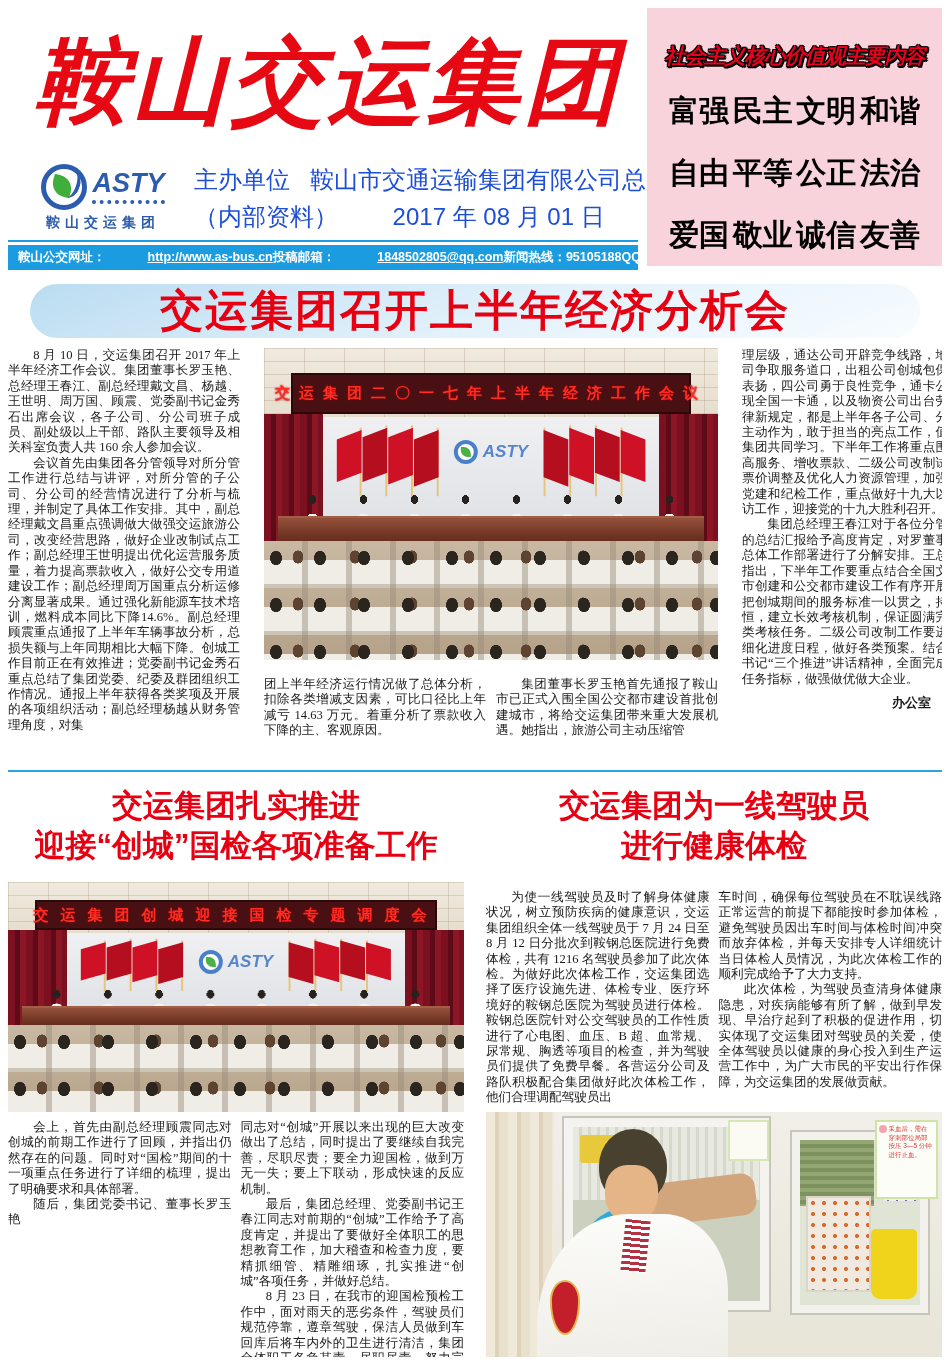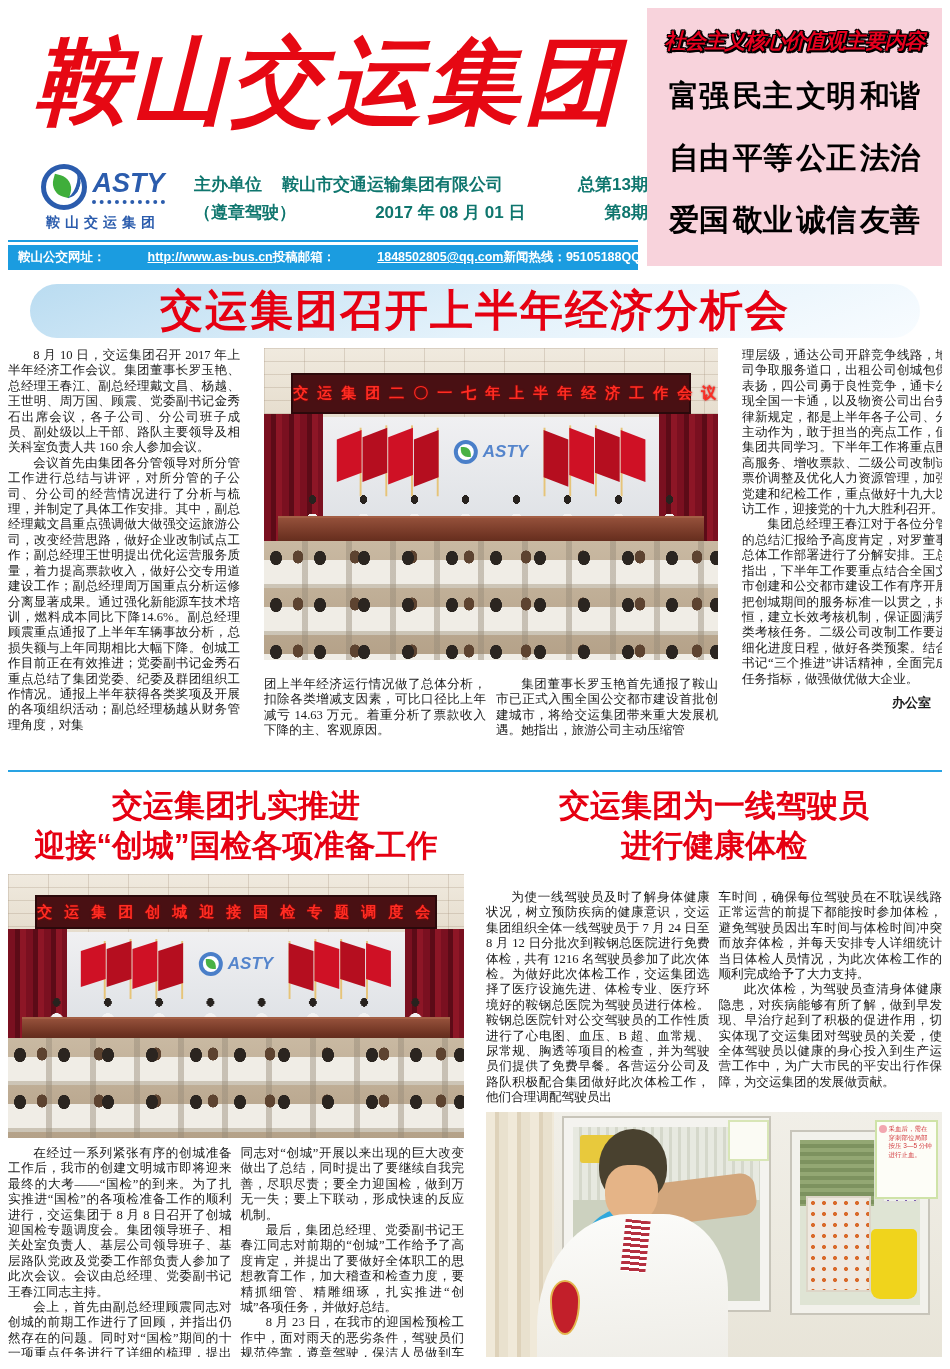--- a/index.html
+++ b/index.html
@@ -17,30 +17,30 @@
   .logo-top { display:flex; align-items:center; justify-content:center; gap:5px; }
   .logo-ring { width:46px; height:46px; border-radius:50%; border:5px solid #2b5cad; position:relative; background:#fff; flex:none; }
   .logo-ring::before { content:""; position:absolute; left:6px; top:7px; width:20px; height:20px;
              background:#3fae3b; border-radius:0 70% 0 70%; transform:rotate(15deg); }
   .logo-ring::after { content:""; position:absolute; right:2px; top:3px; width:14px; height:26px;
              border-right:4px solid #2b5cad; border-radius:50%; transform:rotate(20deg); }
   .logo-asty { font-family:"Liberation Sans",sans-serif; font-style:italic; font-weight:900; font-size:27px;
              color:#2b5cad; line-height:1; padding-bottom:3px; border-bottom:4px dotted #2b5cad; }
   .logo-name { margin-top:4px; font-family:"Liberation Sans",sans-serif; font-weight:700; font-size:14px;
              color:#2b5cad; letter-spacing:5px; white-space:nowrap; }
-  .pubinfo { flex:1; font-family:"Liberation Sans",sans-serif; font-weight:700; font-size:17px; color:#0f766e; }
+  .pubinfo { flex:1; font-family:"Liberation Sans",sans-serif; font-weight:400; font-size:24px; color:#1d4ed8; }
   .pub-line { display:flex; align-items:center; margin:5px 0; white-space:nowrap; }
   .pub-line .gap { width:20px; } .pub-line .sp { flex:1; }
   .infobar-wrap { width:630px; border-top:2px solid #1b9ce0; padding-top:3px; margin-top:2px; }
   .infobar { height:25px; background:#1b9ce0; color:#fff; display:flex; align-items:center;
              justify-content:space-between; padding:0 10px; font-family:"Liberation Sans",sans-serif;
              font-size:12.5px; font-weight:700; white-space:nowrap; }
   .infobar .u { text-decoration:underline;padding-left:42px; }
   .values-box { position:absolute; top:2px; right:0; width:295px; height:258px; background:#f8d3dc;
-             text-align:center; padding:19px 10px 10px; }
+             text-align:center; padding:34px 10px 10px; }
   .vb-title { font-weight:900; font-style:italic; font-size:21px; color:#e8001f; white-space:nowrap;
              letter-spacing:-1px;
              text-shadow:2px 2px 0 #000,-1px -1px 0 #000,1px -1px 0 #000,-1px 1px 0 #000,2px 0 0 #000,0 2px 0 #000; }
   .vb-row { display:flex; justify-content:space-between; padding:0 12px; margin-top:21px;
              font-family:"Liberation Sans",sans-serif; font-weight:900; font-size:30px; color:#000; }
   .vb-row:first-of-type { margin-top:30px; }
 
   
   .band { margin:14px 22px 0; height:54px; border-radius:27px;
           background:linear-gradient(160deg,#badcf1 0%,#e4f2fb 55%,#f8fcff 100%);
@@ -57,34 +57,34 @@
   .a1 { display:grid; grid-template-columns:232px 454px 232px; gap:24px; margin-top:10px; height:414px; overflow:hidden; }
   .a1-mid { display:flex; flex-direction:column; }
   .below { display:grid; grid-template-columns:1fr 1fr; gap:10px; margin-top:17px; }
 
   .rule { border:none; border-top:2px solid #29a3e3; margin:8px 0 0; }
 
   .bottom { display:grid; grid-template-columns:1fr 1fr; gap:22px; margin-top:8px; height:577px; overflow:hidden; }
   .bh2 { font-family:"Liberation Sans",sans-serif; font-weight:900; color:#e60012; text-align:center;
          font-size:31px; line-height:40px; padding-top:6px; }
   .twocol { display:grid; grid-template-columns:1fr 1fr; gap:9px; }
-  .left-half .photo { height:264px; margin-top:8px; }
+  .left-half .photo { height:230px; margin-top:16px; }
   .left-half .twocol { margin-top:8px; }
   .right-half .twocol { margin-top:24px; min-height:200px; }
   .right-half .photo { height:292px; margin-top:6px; }
 
   
   .photo { position:relative; overflow:hidden; background:#ddd; }
   .meeting { background:linear-gradient(180deg,#ece5d8 0%,#efe8db 34%,#d9ccb8 48%,#c2b199 100%); }
   .mt-ceiling { position:absolute; top:0; left:0; right:0; height:24%;
       background:repeating-linear-gradient(90deg,rgba(160,140,118,.28) 0 1px,transparent 1px 40px),
                  repeating-linear-gradient(180deg,rgba(160,140,118,.28) 0 1px,transparent 1px 13px),
                  linear-gradient(180deg,#f0eadf,#e5dccc); }
   .mt-led { position:absolute; top:8%; left:6%; right:6%; height:13%; background:#491013;
-      border:2px solid #2b090b; display:flex; align-items:center; }
+      border:2px solid #2b090b; display:flex; align-items:center; justify-content:center; }
   .mt-led span { color:#ff2d23; font-family:"Liberation Sans",sans-serif; font-weight:700; font-size:15px;
       letter-spacing:9px; white-space:nowrap; text-shadow:0 0 2px #a00; }
   .mt-curtain { position:absolute; top:21%; bottom:28%; width:13%;
       background:repeating-linear-gradient(90deg,#7a1020 0 7px,#5c0b17 7px 12px,#8d1626 12px 18px); }
   .mt-curtain.l { left:0; } .mt-curtain.r { right:0; }
   .mt-wall { position:absolute; top:22%; left:13%; right:13%; height:34%;
       background:linear-gradient(180deg,#f0f0f2,#dfe2e6); }
   .mt-flags { position:absolute; top:6%; height:78%; width:34%; }
   .mt-flags.l { left:3%; } .mt-flags.r { right:3%; transform:scaleX(-1); }
   .mt-logo { position:absolute; left:50%; top:22%; transform:translateX(-50%);
@@ -168,21 +168,21 @@
         </div>
         <div class="pubinfo">
           <div class="pub-line">
             <span>主办单位</span>
             <span class="gap"></span>
             <span>鞍山市交通运输集团有限公司</span>
             <span class="sp"></span>
             <span>总第13期</span>
           </div>
           <div class="pub-line">
-            <span>（遵章驾驶）</span>
+            <span>（内部资料）</span>
             <span class="sp"></span>
             <span>2017 年 08 月 01 日</span>
             <span class="sp"></span>
             <span>第8期</span>
           </div>
         </div>
       </div>
       <div class="infobar-wrap">
         <div class="infobar">
           <span><span>鞍山公交网址：</span><span class="u">http://www.as-bus.cn</span></span>
@@ -317,21 +317,20 @@
             <rect x="109" y="4" width="2" height="58" fill="#e6c478"></rect>
               <polygon points="111,6 85,14 85,54 111,46" fill="#b50e1f"></polygon>
           </svg>
         </div>
         <div class="mt-presidium"></div>
         <div class="mt-table"></div>
         <div class="mt-audience"></div>
       </div>
       <div class="twocol body-col">
         <div>
-          <p>在经过一系列紧张有序的创城准备工作后，我市的创建文明城市即将迎来最终的大考——“国检”的到来。为了扎实推进“国检”的各项检准备工作的顺利进行，交运集团于 8 月 8 日召开了创城迎国检专题调度会。集团领导班子、相关处室负责人、基层公司领导班子、基层路队党政及党委工作部负责人参加了此次会议。会议由总经理、党委副书记王春江同志主持。</p>
           <p>会上，首先由副总经理顾震同志对创城的前期工作进行了回顾，并指出仍然存在的问题。同时对“国检”期间的十一项重点任务进行了详细的梳理，提出了明确要求和具体部署。</p>
           <p>随后，集团党委书记、董事长罗玉艳</p>
         </div>
         <div>
           <p class="cont">同志对“创城”开展以来出现的巨大改变做出了总结，同时提出了要继续自我完善，尽职尽责；要全力迎国检，做到万无一失；要上下联动，形成快速的反应机制。</p>
           <p>最后，集团总经理、党委副书记王春江同志对前期的“创城”工作给予了高度肯定，并提出了要做好全体职工的思想教育工作，加大稽查和检查力度，要精抓细管、精雕细琢，扎实推进“创城”各项任务，并做好总结。</p>
           <p>8 月 23 日，在我市的迎国检预检工作中，面对雨天的恶劣条件，驾驶员们规范停靠，遵章驾驶，保洁人员做到车回库后将车内外的卫生进行清洁，集团全体职工各负其责，尽职尽责，努力完成了预检检查中的各项工作任务。</p>
         </div>
       </div>
     </div>

